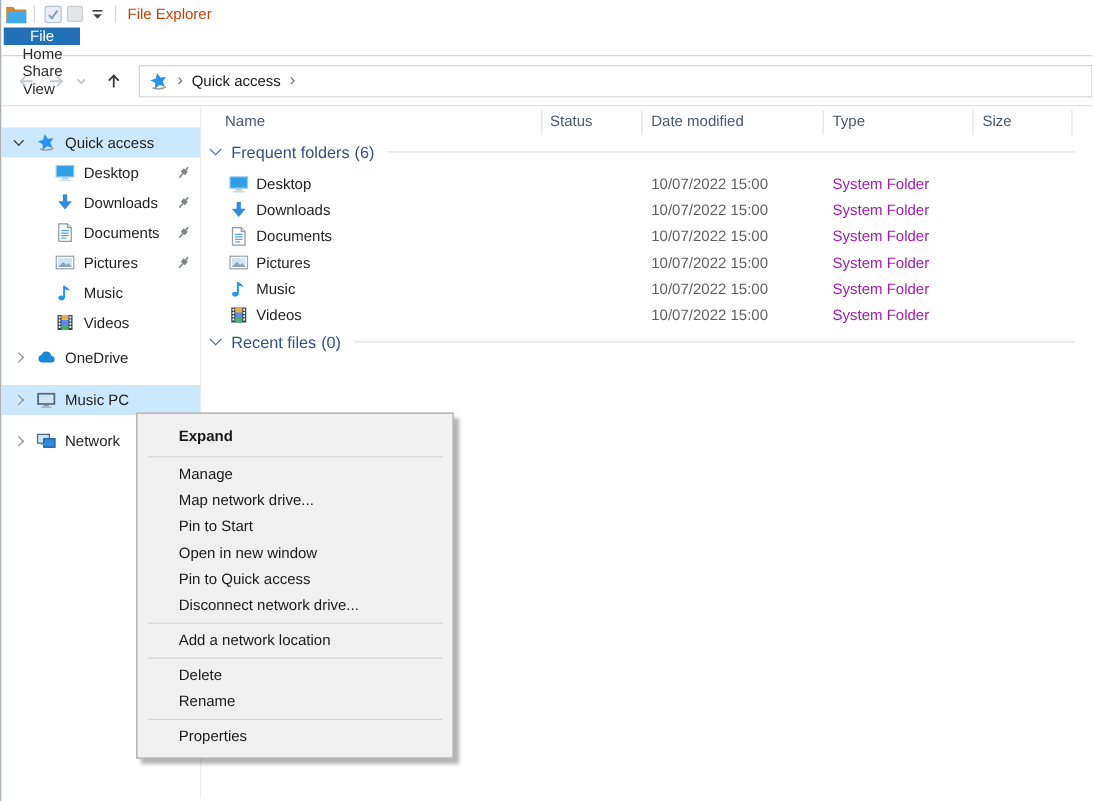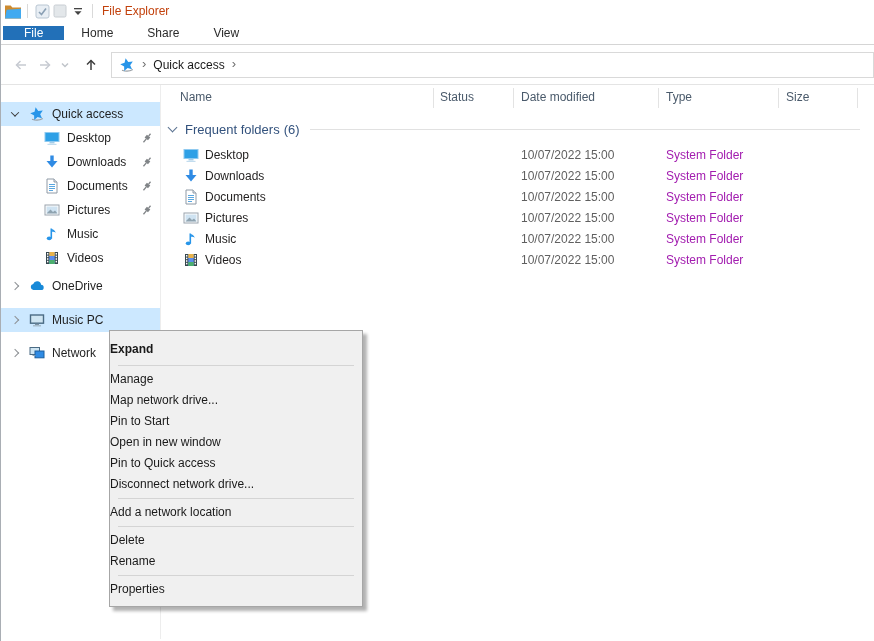--- a/index.html
+++ b/index.html
@@ -12,21 +12,21 @@
   }
   .window { position:relative; width:874px; height:641px; background:#fff; border-left:1px solid #a9aeb4; }
 
   
   .titlebar { height:22px; display:flex; align-items:center; padding-left:3px; }
   .titlebar .vsep { width:1px; height:14px; background:#d9d9d9; margin:0 5px; }
   .qat-btn { width:18px; height:18px; display:flex; align-items:center; justify-content:center; }
   .app-title { margin-left:4px; color:#c2410c; }
 
   
-  .tabs { height:23px; display:flex; align-items:center; border-bottom:1px solid #d5d5d5; }
+  .tabs { height:23px; display:flex; align-items:flex-start; border-bottom:1px solid #d5d5d5;flex-direction:column; }
   .tab { display:flex; align-items:center; padding:0 17px; color:#2b2b2b; cursor:default; }
   .tab.file { background:#2270b8; color:#fff; padding:0 21px; margin-left:2px; }
 
   
   .navbar { height:40px; display:flex; align-items:center; border-bottom:1px solid #e4e4e4; }
   .nav-btn { width:24px; height:24px; display:flex; align-items:center; justify-content:center; }
   .nav-btn.back { margin-left:8px; }
   .nav-btn.chev { width:16px; }
   .nav-btn.up { margin-left:6px; margin-right:8px; }
   .addressbar { flex:1; height:26px; border:1px solid #d9d9d9; background:#fff;
@@ -49,38 +49,38 @@
   .chev-right { width:6px; height:6px; border-right:1.4px solid #8d9094; border-bottom:1.4px solid #8d9094; transform:rotate(-45deg); }
   .chev-down { width:6px; height:6px; border-right:1.4px solid #3a3a3a; border-bottom:1.4px solid #3a3a3a; transform:rotate(45deg) translate(-1px,-1px); }
 
   
   .filepane { position:relative; flex:1; padding-top:0; }
   .col-header { height:26px; position:relative; display:flex; align-items:center; color:#4a5a6b; }
   .col { position:absolute; top:5px; }
   .col.c-name { left:19px; } .col.c-status { left:279px; } .col.c-date { left:360px; }
   .col.c-type { left:505px; } .col.c-size { left:625px; }
   .col-sep { position:absolute; top:3px; width:1px; height:20px; background:#e3e3e3; }
-  .group-hdr { height:20px; margin-top:8px; display:flex; align-items:center; color:#33527d; font-size:13px; }
+  .group-hdr { height:20px; margin-top:0; display:flex; align-items:center; color:#33527d; font-size:13px; }
   .group-hdr .g-chev { width:7px; height:7px; border-right:1.5px solid #5a7290; border-bottom:1.5px solid #5a7290; transform:rotate(45deg); margin-left:8px; margin-top:-3px; }
   .group-hdr .g-label { margin-left:9px; }
   .group-hdr .g-count { margin-left:4px; }
   .group-hdr .g-line { flex:1; height:1px; background:#e1e1e1; margin:0 14px 0 10px; }
   .rows { margin-top:6px; }
   .f-row { height:21px; position:relative; }
   .f-row .f-icon { position:absolute; left:22px; top:2px; width:16px; height:16px; }
   .f-row .f-name { position:absolute; left:44px; top:3px; color:#211f1f; }
   .f-row .f-date { position:absolute; left:360px; top:3px; color:#5f5f5f;text-align:right; }
   .f-row .f-type { position:absolute; left:505px; top:3px; color:#a21caf; }
 
   
   .ctx-menu { position:absolute; left:108px; top:330px; width:254px;
               background:#f0f0f0; border:1px solid #a6a6a6;
               box-shadow:4px 4px 3px rgba(0,0,0,0.30);
               padding:5px 0 6px 0; z-index:50; }
-  .ctx-item { height:21px; line-height:21px; color:#1a1a1a; white-space:nowrap; }
+  .ctx-item { height:21px; line-height:21px; padding-left:33px; color:#1a1a1a; white-space:nowrap; }
   .ctx-item.default { font-weight:bold; height:26px; line-height:26px; }
   .ctx-sep { height:1px; background:#d4d4d4; margin:3px 8px; }
 
   svg { display:block; }
 </style>
 </head>
 <body>
 
 <div class="window">
 
@@ -448,20 +448,26 @@
                 </g>
               </svg>
           </span>
           <span class="f-name">Videos</span>
           <span class="f-date">10/07/2022 15:00</span>
           <span class="f-type">System Folder</span>
         </div>
 
       </div>
 
+      <div class="group-hdr">
+        <span class="g-chev"></span>
+        <span class="g-label">Recent files</span>
+        <span class="g-count">(0)</span>
+        <span class="g-line"></span>
+      </div>
 
     </div>
   </div>
 
   <div class="ctx-menu">
     <div class="ctx-item default">Expand</div>
     <div class="ctx-sep"></div>
     <div class="ctx-item">Manage</div>
     <div class="ctx-item">Map network drive...</div>
     <div class="ctx-item">Pin to Start</div>

